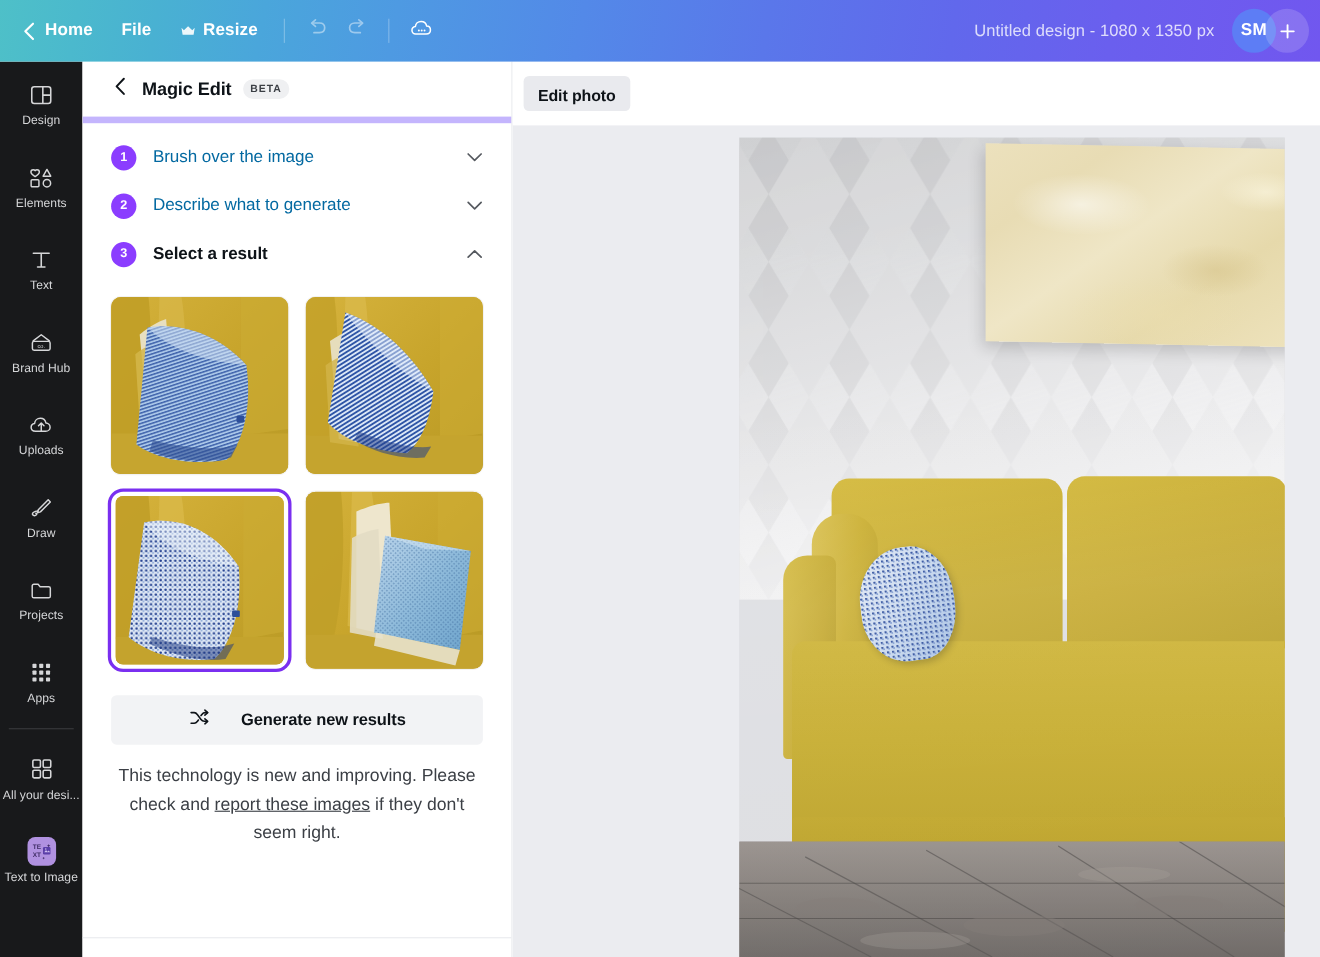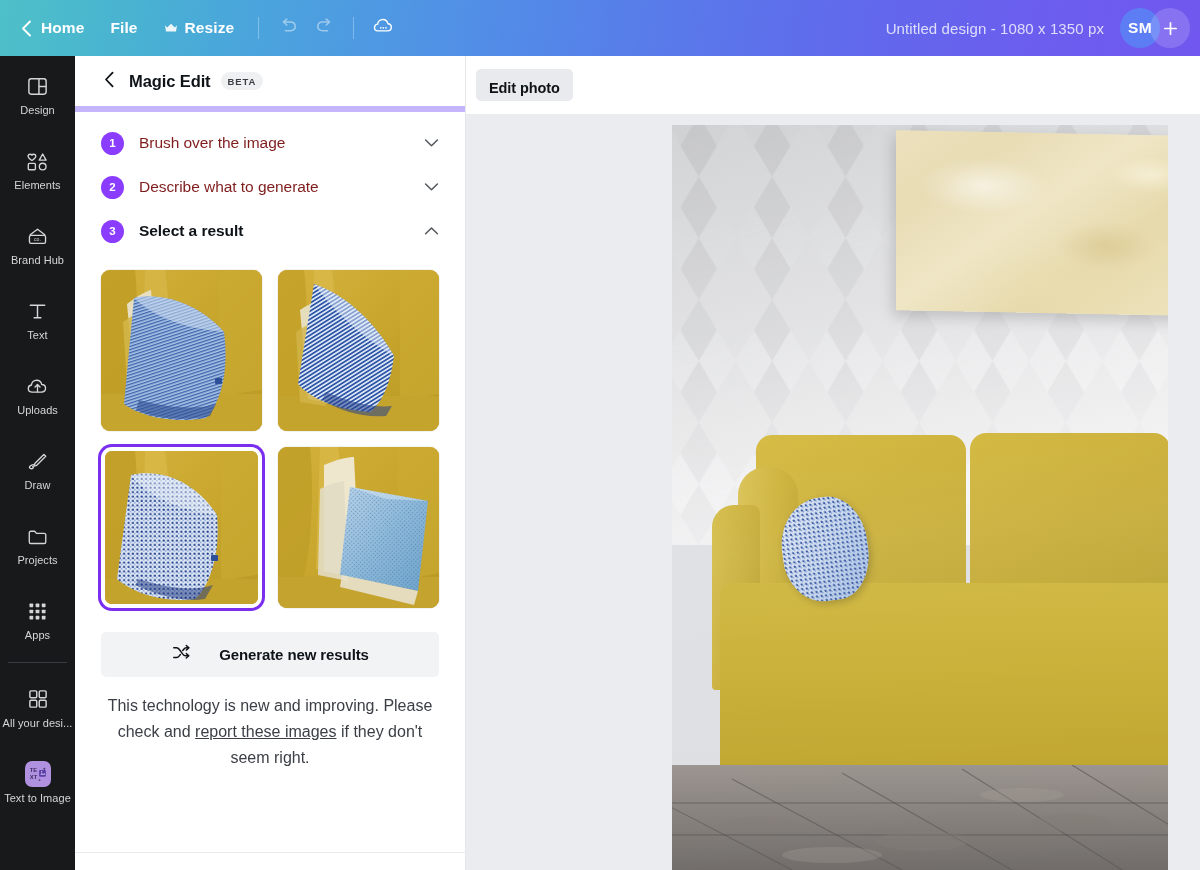--- a/index.html
+++ b/index.html
@@ -130,21 +130,21 @@
   }
   .step + .step { margin-top: 10px; }
   .step-num {
     width: 23px; height: 23px; border-radius: 50%;
     background: #8b3dff; color: #fff;
     font-size: 11.5px; font-weight: 600;
     display: flex; align-items: center; justify-content: center;
     flex: none; margin-right: 15px;
   }
   .step-lbl {
-    font-size: 15.5px; color: #7f1d1d; flex: 1;
+    font-size: 15.5px; color: #0369a1; flex: 1;
     letter-spacing: -.05px;
   }
   .step.active .step-lbl { font-weight: 700; color: #0e1318; }
   .step-chev { display: flex; align-items: center; color: #6b7076; }
 
   .results {
     display: grid;
     grid-template-columns: 161px 161px;
     gap: 16px;
     margin: 22px 26px 0 26px;
@@ -372,36 +372,36 @@
           <path d="M18.4 4.2l3.6 6.4h-7.2l3.6-6.4z" stroke="#d5d6d8" stroke-width="1.4" stroke-linejoin="round"></path>
           <rect x="3.4" y="14" width="7.4" height="6.6" rx="1" stroke="#d5d6d8" stroke-width="1.4"></rect>
           <circle cx="18.4" cy="17.3" r="3.5" stroke="#d5d6d8" stroke-width="1.4"></circle>
         </svg>
       </span>
       <span class="rail-lbl">Elements</span>
     </div>
 
     <div class="rail-item">
       <span class="rail-ico">
+        <svg width="23" height="23" viewBox="0 0 24 24" fill="none">
+          <path d="M4.5 5.5h15M12 5.5v13M8.5 18.5h7" stroke="#d5d6d8" stroke-width="1.5" stroke-linecap="round"></path>
+        </svg>
+      </span>
+      <span class="rail-lbl">Text</span>
+    </div>
+
+    <div class="rail-item">
+      <span class="rail-ico">
         <svg width="25" height="23" viewBox="0 0 26 24" fill="none">
           <path d="M5 10.5L13 4.5l8 6" stroke="#d5d6d8" stroke-width="1.4" stroke-linejoin="round"></path>
           <rect x="4.6" y="10.8" width="16.8" height="8.4" rx="1.6" stroke="#d5d6d8" stroke-width="1.4"></rect>
           <text x="13" y="17" font-size="5.4" fill="#d5d6d8" text-anchor="middle" font-family="Liberation Sans, sans-serif">co.</text>
         </svg>
       </span>
       <span class="rail-lbl">Brand Hub</span>
-    </div>
-
-    <div class="rail-item">
-      <span class="rail-ico">
-        <svg width="23" height="23" viewBox="0 0 24 24" fill="none">
-          <path d="M4.5 5.5h15M12 5.5v13M8.5 18.5h7" stroke="#d5d6d8" stroke-width="1.5" stroke-linecap="round"></path>
-        </svg>
-      </span>
-      <span class="rail-lbl">Text</span>
     </div>
 
     <div class="rail-item">
       <span class="rail-ico">
         <svg width="25" height="23" viewBox="0 0 26 24" fill="none">
           <path d="M7.6 17.8h9.6c2.4 0 4.2-1.7 4.2-3.9s-1.8-3.9-4-4c-.5-2.6-2.7-4.4-5.3-4.4-2.9 0-5.2 2.1-5.4 4.9-1.9.3-3.3 1.8-3.3 3.6 0 2.1 1.6 3.8 4.2 3.8z" stroke="#d5d6d8" stroke-width="1.4" stroke-linejoin="round"></path>
           <path d="M13 17.6v-7.2M10.4 12.6L13 10l2.6 2.6" stroke="#d5d6d8" stroke-width="1.4" stroke-linecap="round" stroke-linejoin="round"></path>
         </svg>
       </span>
       <span class="rail-lbl">Uploads</span>

